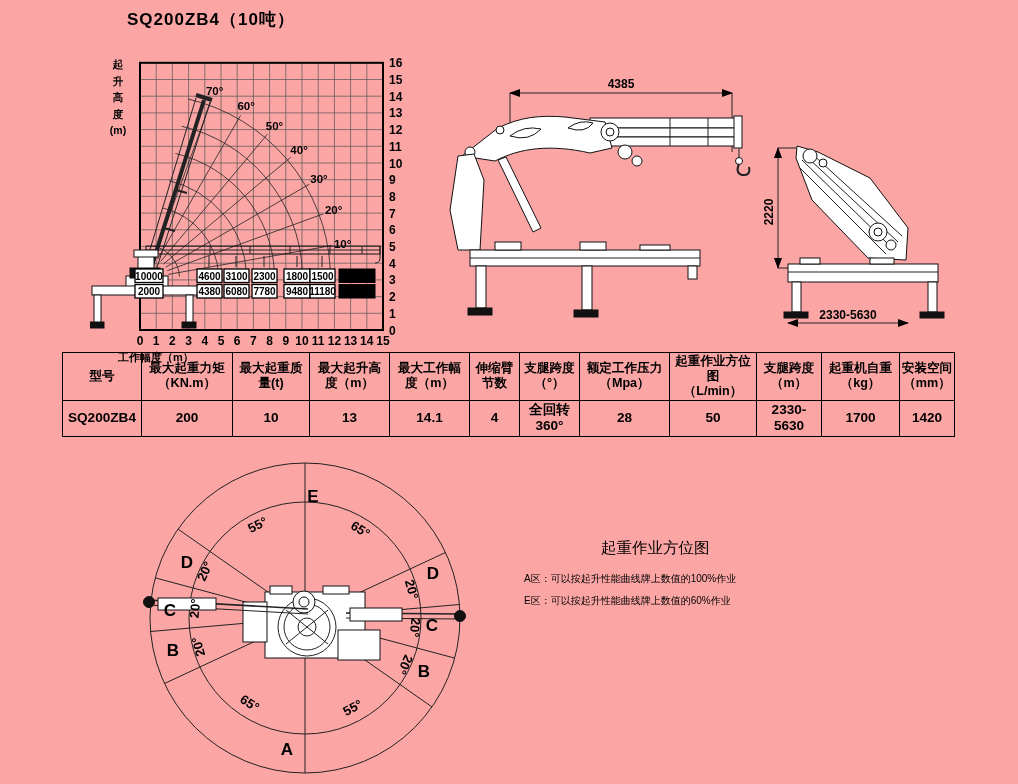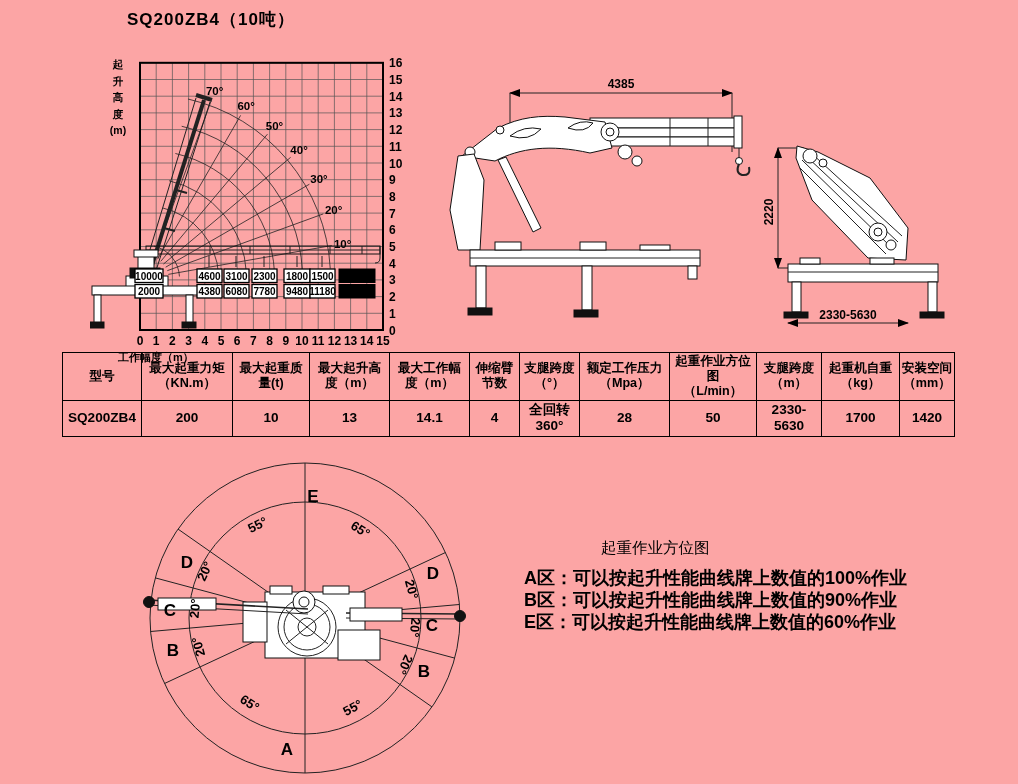--- a/index.html
+++ b/index.html
@@ -16,21 +16,21 @@
   svg .dk{stroke:#111;fill:#111;}
   
   #spec-table{left:62px;top:352px;border-collapse:collapse;table-layout:fixed;}
   #spec-table td{border:1.6px solid #000;text-align:center;vertical-align:middle;
       font-weight:bold;padding:1px 0;line-height:1.18;}
   #spec-table .hd td{font-size:12.6px;height:38px;}
   #spec-table .dr td{font-size:13.6px;height:33px;}
   
   #zone-legend-title{left:601px;top:538px;width:240px;text-align:left;
       font-size:15.5px;font-weight:normal;}
-  #zone-legend{left:524px;top:568px;font-size:18px;font-weight:bold;line-height:21.8px;}
+  #zone-legend{left:524px;top:568px;font-size:10px;font-weight:normal;line-height:21.8px;}
 </style>
 </head>
 <body>
 
 <div class="page">
 
   <div class="abs" id="page-title">SQ200ZB4（10吨）</div>
 
   <svg class="abs" id="chart-svg" style="left:90px;top:40px" width="330" height="336" viewBox="0 0 330 336">
     <g id="chart-grid">
@@ -385,17 +385,16 @@
         <text x="84.61186241335876" y="203.4348187808672" font-size="13" font-weight="bold" text-anchor="middle" transform="rotate(-105 84.61186241335876 203.4348187808672)">20°</text>
         <text x="283.0686254258849" y="220.79753574451414" font-size="13" font-weight="bold" text-anchor="middle" transform="rotate(115 283.0686254258849 220.79753574451414)">20°</text>
         <text x="129.26826228840713" y="264.899080202215" font-size="13" font-weight="bold" text-anchor="middle" transform="rotate(33 129.26826228840713 264.899080202215)">65°</text>
         <text x="236.76398565530445" y="269.5924448430462" font-size="13" font-weight="bold" text-anchor="middle" transform="rotate(-28 236.76398565530445 269.5924448430462)">55°</text>
       </g>
   </svg>
 
   <div class="abs" id="zone-legend-title">起重作业方位图</div>
   <div class="abs" id="zone-legend">
       <div>A区：可以按起升性能曲线牌上数值的100%作业</div>
-      <div>B区：可以按起升性能曲线牌上数值的90%作业</div>
       <div>E区：可以按起升性能曲线牌上数值的60%作业</div>
     </div>
 
 </div>
 
 </body></html>

